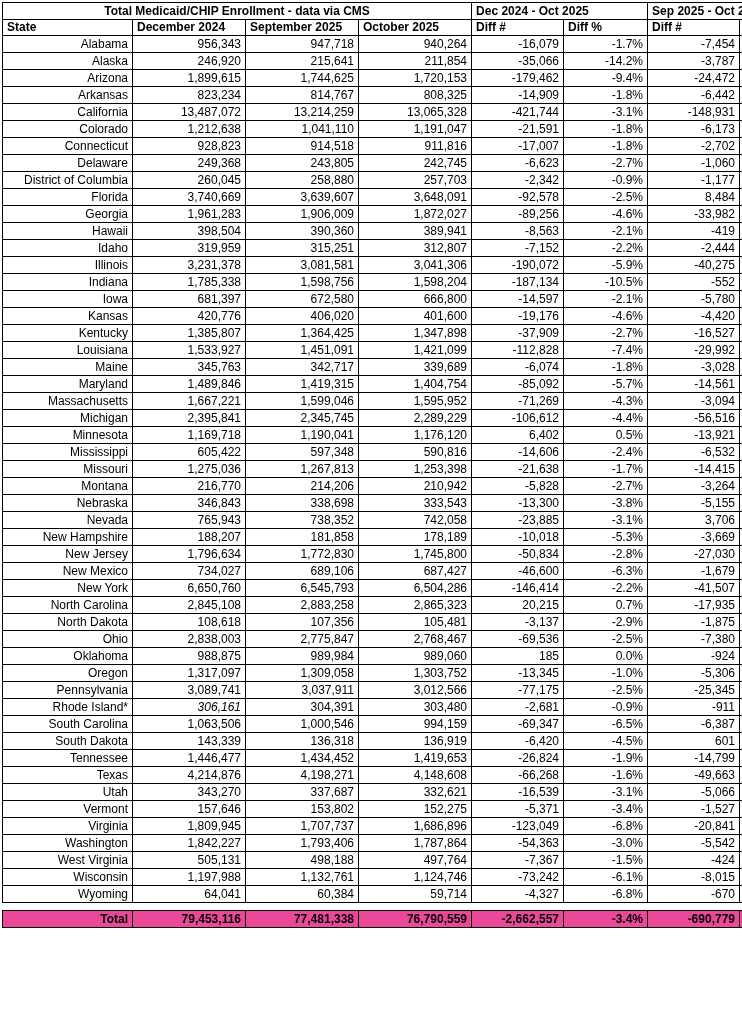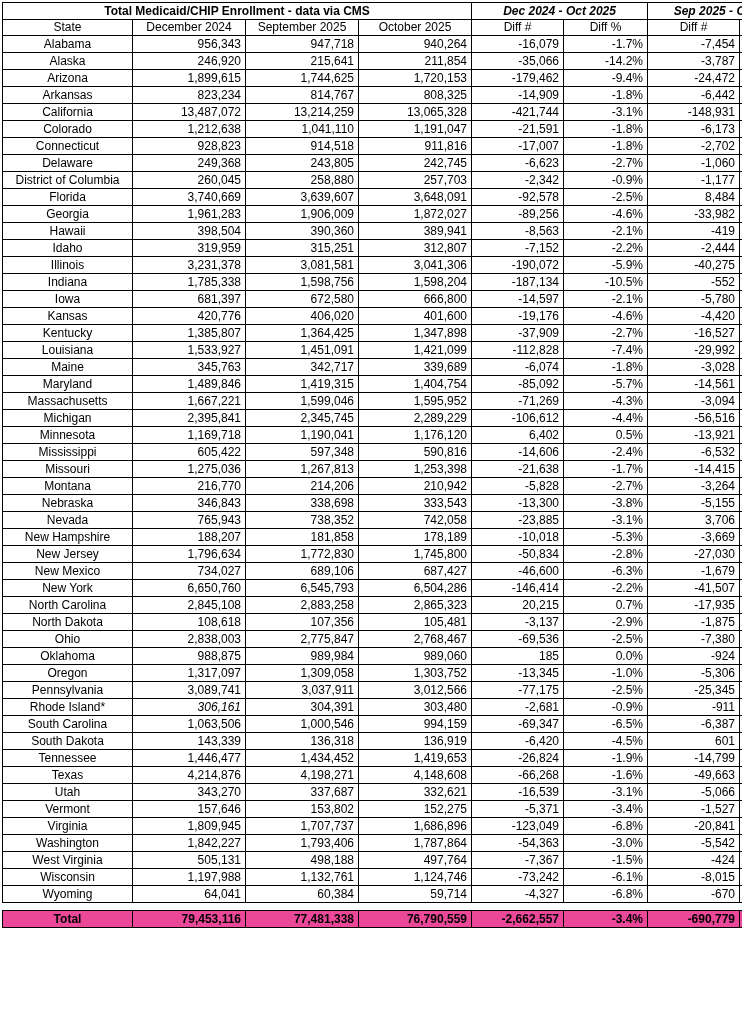--- a/index.html
+++ b/index.html
@@ -33,34 +33,32 @@
   }
   .title-cell {
     font-size: 14px;
     font-weight: bold;
     text-align: center;
     padding: 3px 4px;
   }
   .grp-head {
     font-size: 12.5px;
     font-weight: bold;
-    text-align: center;
-    font-style: italic;
+    text-align: left;
   }
   .col-head {
     font-size: 12px;
-    font-weight: normal;
-    text-align: center;
+    font-weight: bold;
     vertical-align: middle;
     line-height: 13px;
     height: 34px;
     margin-top: 16px;
   }
   .state {
-    text-align: center;
+    text-align: right;
     padding-right: 5px;
     margin-left: 16px;
   }
   .num {
     text-align: right;
     padding-right: 5px;
   }
   .italic { font-style: italic; margin-left: 22px; }
   .total-row td {
     background: #ec4899;

